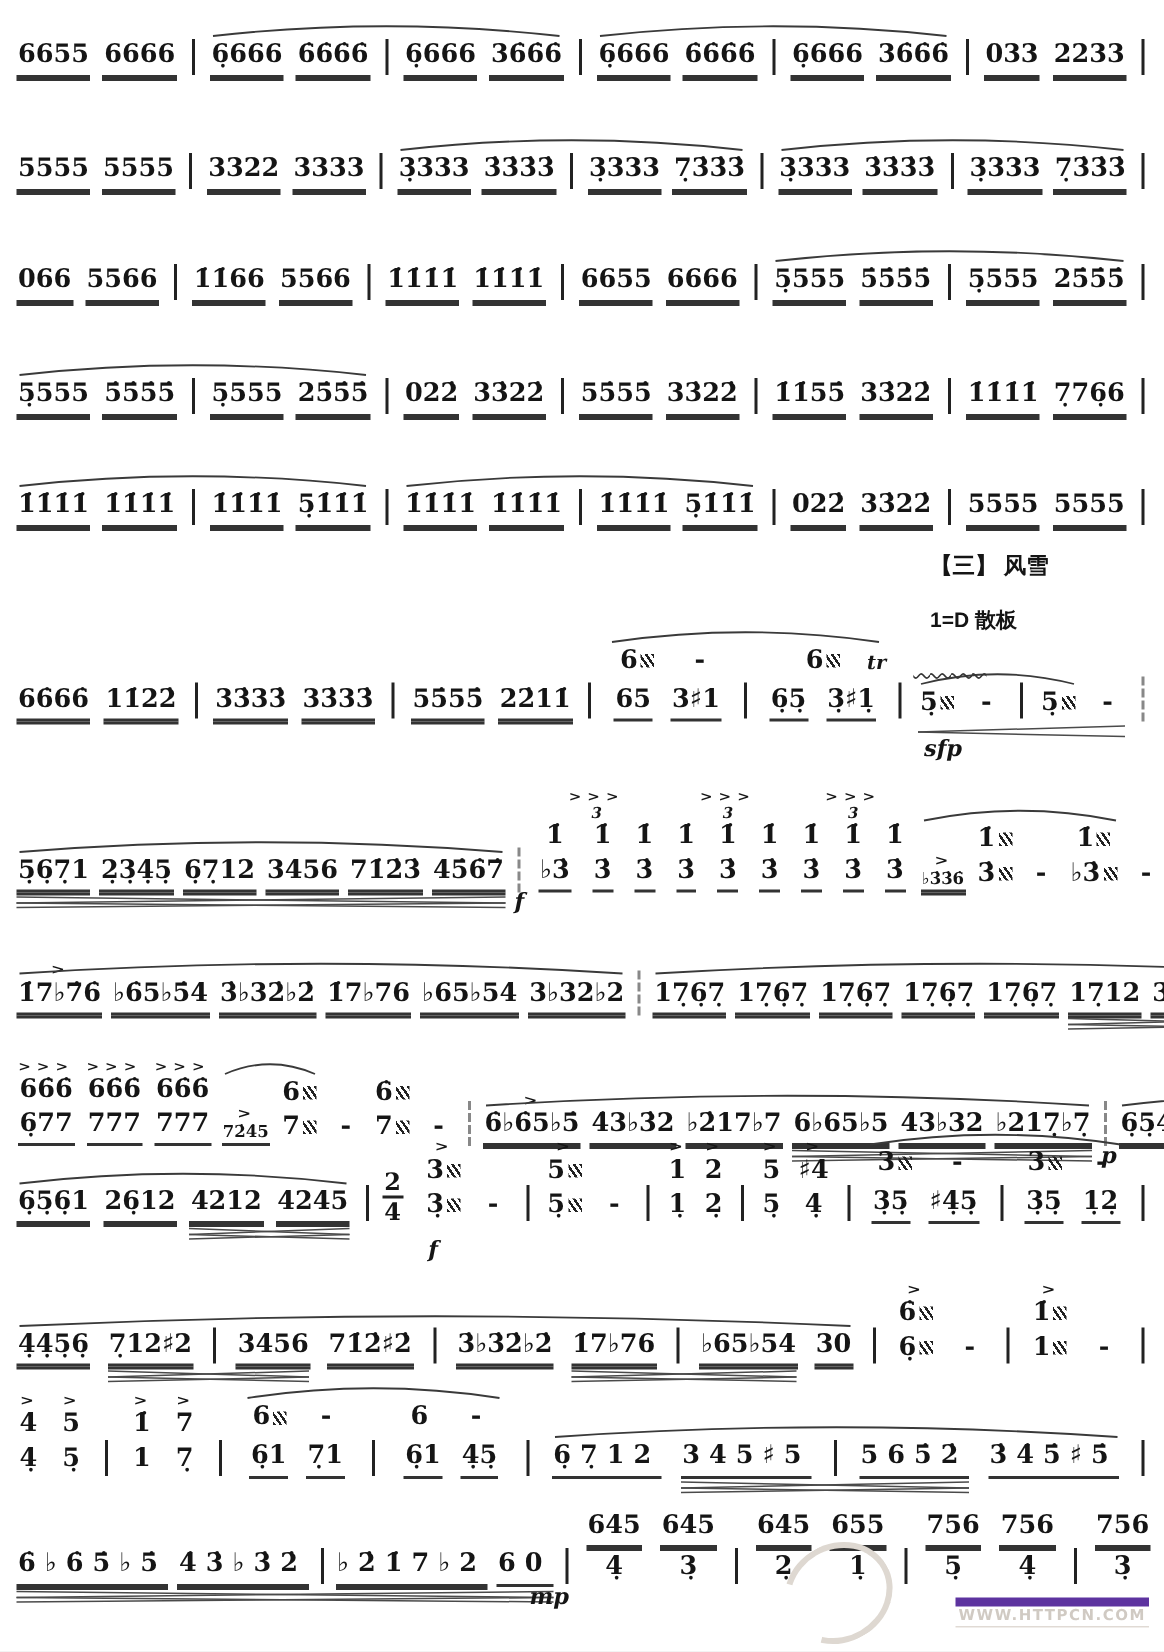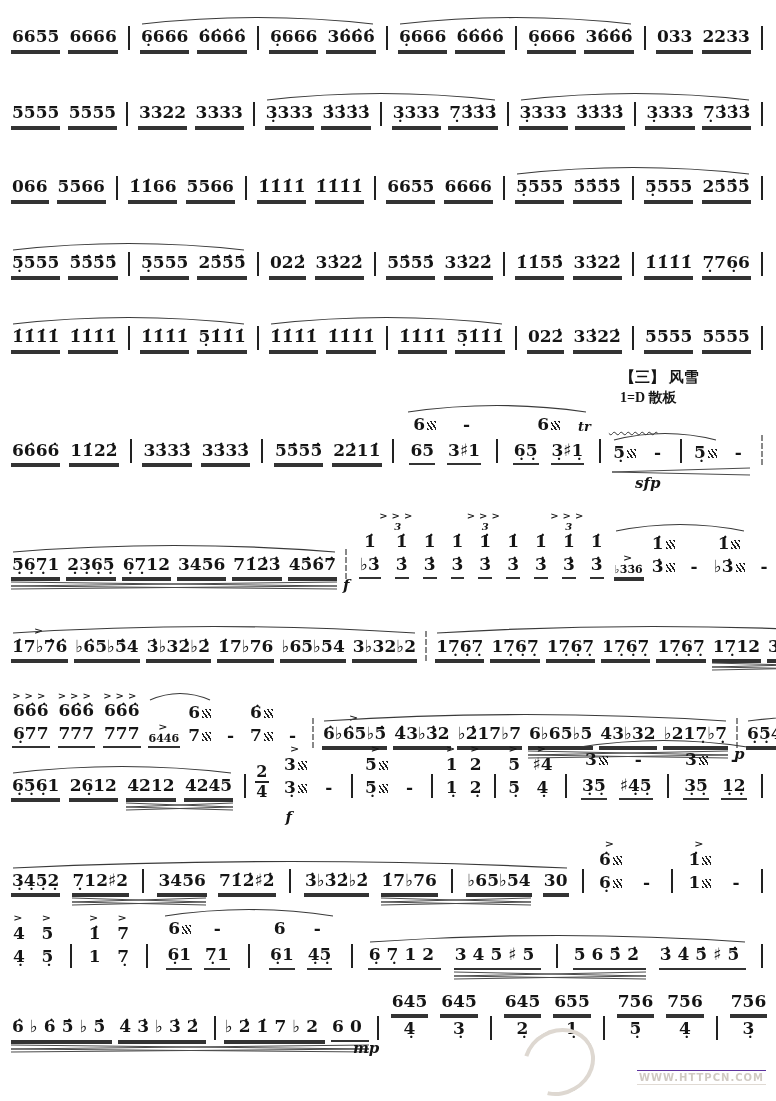--- a/index.html
+++ b/index.html
@@ -25,35 +25,35 @@
   .tup{display:inline-flex;flex-direction:column;align-items:center;margin:0 3px}
   .tuplabel{font-size:10px;line-height:1.1;font-style:italic}
   .vrow{display:inline-flex;align-items:flex-end;justify-content:space-around;width:100%;gap:6px}
   .v2{display:inline-flex;flex-direction:column;align-items:center;gap:3px;margin:0 4px}
   .ts{display:inline-flex;flex-direction:column;align-items:center;margin:0 8px 0 2px;font-size:16px;line-height:1}
   .tsline{width:14px;border-top:2px solid #222;margin:1px 0}
   .overlay{position:absolute;left:0;top:0;overflow:visible;pointer-events:none}
   .overlay path{fill:none;stroke:#3a3a3a;stroke-width:1.2}
   .overlay line{stroke:#4a4a4a;stroke-width:1}
   .dyn{position:absolute;font-style:italic;font-size:15px;white-space:nowrap}
-  .trmark{position:absolute;display:flex;align-items:center;gap:18px;white-space:nowrap}
+  .trmark{position:absolute;display:flex;align-items:flex-end;gap:18px;white-space:nowrap}
   .trtxt{font-style:italic;font-size:13px}
   .wavy{text-decoration:underline wavy #333 1px;font-size:10px}
-  .header{display:flex;flex-direction:column;gap:2px;font-family:Liberation Serif, serif}
+  .header{display:flex;flex-direction:column;gap:18px;font-family:Liberation Sans, sans-serif}
   .htitle{font-size:15px;font-weight:bold}
   .hsub{font-size:14px;font-weight:bold}
   .pos-right{margin-left:612px}
   .pos-mid{margin-left:264px}
   .l0{margin-top:12px}.l1{margin-top:46px}.l2{margin-top:44px}.l3{margin-top:46px}
   .l4{margin-top:44px}.l5{margin-top:16px}.l6{margin-top:8px}.l7{margin-top:46px}
   .l8{margin-top:52px}.l9{margin-top:30px}.l10{margin-top:24px}.l11{margin-top:2px}
   .l12{margin-top:50px}.l13{margin-top:24px}.l14{margin-top:22px}
   .wm{position:absolute;right:10px;bottom:16px;text-align:right;font-family:"DejaVu Sans",sans-serif;opacity:.9}
   .wm-cn{font-size:34px;font-weight:bold;letter-spacing:8px;color:#d6cfc8;line-height:1}
-  .wm-url{font-size:10px;letter-spacing:1px;color:#ccc5bd;border-top:1px solid #4c1d95;border-bottom:1px solid #ddd7d0;padding:1px 2px;margin-top:18px}
+  .wm-url{font-size:10px;letter-spacing:1px;color:#ccc5bd;border-top:6px solid #4c1d95;border-bottom:1px solid #ddd7d0;padding:1px 2px;margin-top:18px}
   .wm-logo{position:absolute;right:180px;bottom:6px;width:66px;height:58px;
            border:4px solid #ded8d1;border-left-color:transparent;border-radius:50%;transform:rotate(-30deg)}
 </style>
 </head>
 <body>
 
 <div class="page">
   <div>
       <div class="line l0">
         <span class="note u2"><span class="txt">6655</span></span>
@@ -213,29 +213,29 @@
         <span class="bar"></span>
         <span class="note"><span class="txt">5̣</span><span class="trem"></span></span>
         <span class="note dash"><span class="txt">-</span></span>
         <span class="dbar"></span>
         <svg class="overlay" width="760" height="50">
           <path d="M 400 -3 Q 489 -16 578 -3"></path>
           <path d="M 606 25 Q 657 12 708 25"></path>
           <line x1="604" y1="57" x2="742" y2="53"></line>
           <line x1="604" y1="57" x2="742" y2="60"></line>
         </svg>
-        <span class="dyn" style="left: 627px; top: 59px;">sfp</span>
+        <span class="dyn" style="left: 608px; top: 59px;">sfp</span>
         <span class="trmark" style="left: 570px; top: 4px;">
           <span class="trtxt">tr</span>
           <span class="wavy">&nbsp;&nbsp;&nbsp;&nbsp;&nbsp;&nbsp;&nbsp;&nbsp;&nbsp;&nbsp;&nbsp;&nbsp;&nbsp;&nbsp;</span>
         </span>
       </div>
       <div class="line l7">
         <span class="note u2"><span class="txt">5̣6̣7̣1</span></span>
-        <span class="note u2"><span class="txt">2̣3̣6̣5̣</span></span>
+        <span class="note u2"><span class="txt">2̣3̣4̣5̣</span></span>
         <span class="note u2"><span class="txt">6̣7̣12</span></span>
         <span class="note u2"><span class="txt">3456</span></span>
         <span class="note u2"><span class="txt">71̇2̇3̇</span></span>
         <span class="note u2"><span class="txt">45̇6̇7̇</span></span>
         <span class="dbar"></span>
         <div class="tup">
           <div class="above">&gt;&gt;&gt;</div>
           <div class="tuplabel">3</div>
           <div class="vrow">
             <div class="stack">
@@ -342,21 +342,21 @@
         <div class="stack">
           <div class="above">&gt;&gt;&gt;</div>
           <span class="note"><span class="txt">66̇6̇</span></span>
           <span class="note u1"><span class="txt">777</span></span>
         </div>
         <div class="stack">
           <div class="above">&gt;&gt;&gt;</div>
           <span class="note"><span class="txt">66̇6̇</span></span>
           <span class="note u1"><span class="txt">777</span></span>
         </div>
-        <span class="note u1 sm"><span class="txt">64̇4̇6</span><span class="acc">&gt;</span></span>
+        <span class="note u1 sm"><span class="txt">72̇4̇5</span><span class="acc">&gt;</span></span>
         <div class="stack">
           <span class="note"><span class="txt">6</span><span class="trem"></span></span>
           <span class="note"><span class="txt">7</span><span class="trem"></span></span>
         </div>
         <span class="note dash"><span class="txt">-</span></span>
         <div class="stack">
           <span class="note"><span class="txt">6̇</span><span class="trem"></span></span>
           <span class="note"><span class="txt">7</span><span class="trem"></span></span>
         </div>
         <span class="note dash"><span class="txt">-</span></span>
@@ -453,21 +453,21 @@
           <path d="M 5 23 Q 114 10 223 23"></path>
           <path d="M 572 -3 Q 655.5 -16 739 -3"></path>
           <line x1="118" y1="57" x2="225" y2="53"></line>
           <line x1="118" y1="57" x2="225" y2="60"></line>
           <line x1="118" y1="53" x2="225" y2="57"></line>
           <line x1="118" y1="60" x2="225" y2="57"></line>
         </svg>
         <span class="dyn" style="left: 277.5px; top: 58px;">f</span>
       </div>
       <div class="line l12">
-        <span class="note u2"><span class="txt">3̣4̣5̣2̣</span></span>
+        <span class="note u2"><span class="txt">4̣4̣5̣6̣</span></span>
         <span class="note u2"><span class="txt">7̣12♯2</span></span>
         <span class="bar"></span>
         <span class="note u2"><span class="txt">3456</span></span>
         <span class="note u2"><span class="txt">71̇2̇♯2̇</span></span>
         <span class="bar"></span>
         <span class="note u2"><span class="txt">3̇♭3̇2̇♭2̇</span></span>
         <span class="note u2"><span class="txt">1̇7♭76</span></span>
         <span class="bar"></span>
         <span class="note u2"><span class="txt">♭65♭54</span></span>
         <span class="note u2"><span class="txt">30</span></span>

